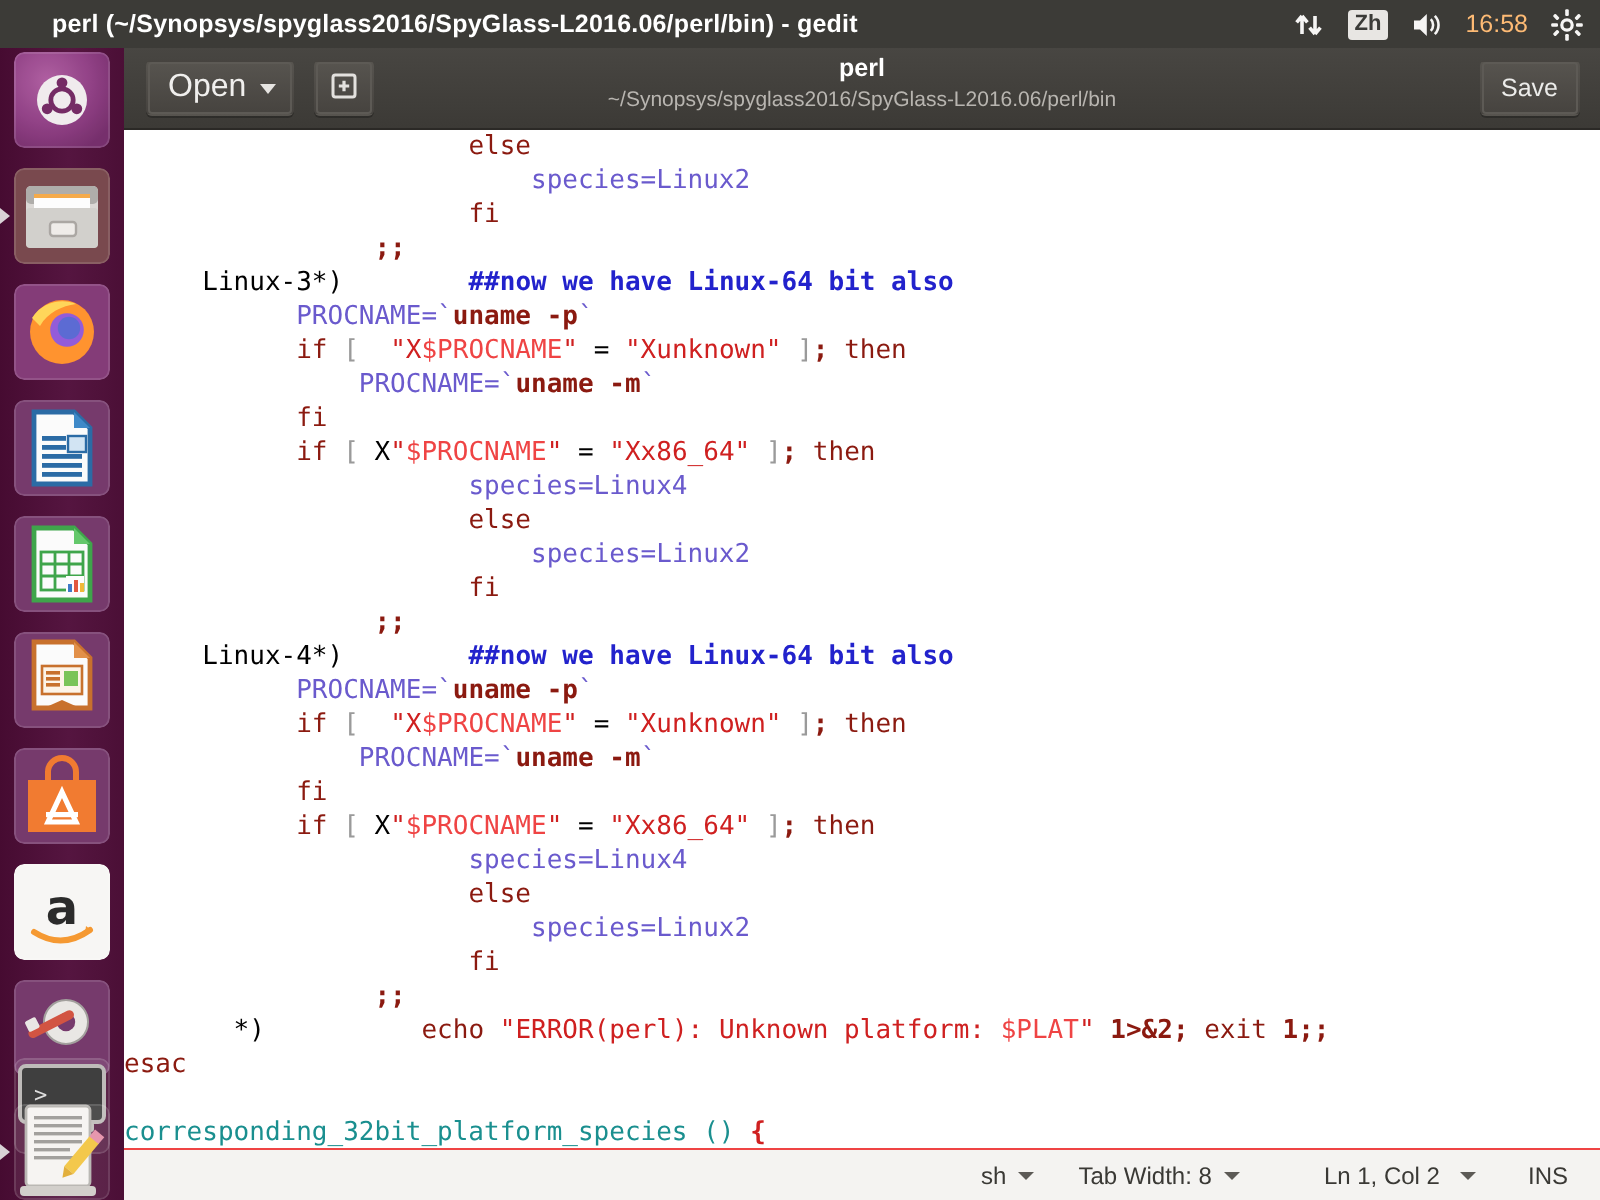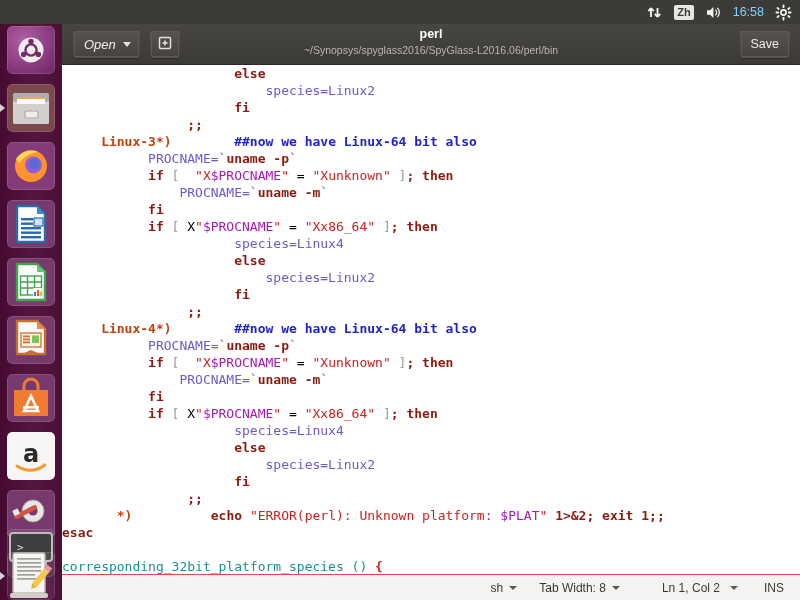--- a/index.html
+++ b/index.html
@@ -22,21 +22,21 @@
     font-size: 12.5px; font-weight: bold; color: #ffffff;
     margin-left: 26px; white-space: nowrap; letter-spacing: .1px;
   }
   #tray { margin-left: auto; display: flex; align-items: center; gap: 11px; margin-right: 8px; justify-content: center; }
   .tray-item { display: flex; align-items: center; justify-content: center; color: #f6f5f4; }
   .tray-ico { width: 17px; height: 17px; display:block; }
   #tray-lang {
     background: #e8e6e3; color: #3b3b38; font-size: 11px; font-weight: bold;
     border-radius: 2px; padding: 0px 3px; line-height: 15px; height: 15px;
   }
-  #tray-clock { font-size: 12.5px; color: #7dd3fc; }
+  #tray-clock { font-size: 12.5px; color: #fdba74; }
 
   
   #launcher {
     position: absolute; left: 0; top: 24px; width: 62px; height: 576px;
     background: linear-gradient(to right, #460b31 0%, #551540 55%, #4b0f36 100%);
     background-color: #4f1239;
   }
   .launch-item {
     position: absolute; left: 7px; width: 48px; height: 48px;
     border-radius: 5px; overflow: hidden;
@@ -66,21 +66,21 @@
     display: flex; align-items: center;
   }
   .hb-btn {
     background: linear-gradient(to bottom,#57544f,#46433f);
     border: 1px solid #29272400; box-shadow: inset 0 0 0 1px #5d5a55, 0 1px 0 rgba(0,0,0,.25);
     border-radius: 3px; color: #ececea; font-size: 12.5px;
     display: flex; align-items: center; justify-content: center;
     cursor: pointer;
   }
   #open-button { margin-left: 11px; height: 26px; padding: 0 8px 0 10px; gap: 7px; }
-  #open-label { font-size: 13px; color: #f0efed; font-style: italic; }
+  #open-label { font-size: 16px; color: #f0efed; }
   .caret-down {
     width: 0; height: 0;
     border-left: 4.5px solid transparent; border-right: 4.5px solid transparent;
     border-top: 5px solid #e6e4e1;
   }
   #newdoc-button { margin-left: 10px; width: 28px; height: 26px; }
 
   #hb-titles {
     position: absolute; left: 0; right: 0; top: 2px;
     display: flex; flex-direction: column; align-items: center; pointer-events: none;
@@ -96,26 +96,26 @@
     background: #ffffff; overflow: hidden;
   }
   #code {
     position: absolute; left: 0px; top: 0px;
     font-family: "DejaVu Sans Mono", monospace;
     font-size: 13px; line-height: 17px;
     white-space: pre;
     color: #000000;
   }
   .ln { height: 17px; }
-  .kw   { color: #8b1a10; font-weight: bold; }   
+  .kw   { color: #8b1a10; font-weight: normal; }   
   .var  { color: #6a5acd; }                       
   .str  { color: #cf2020; }                       
-  .dollar { color: #a21caf; }                     
+  .dollar { color: #ef4444; }                     
   .cmt  { color: #2222cc; font-weight: bold; }    
-  .pat  { color: #c2410c; font-weight: bold; }    
+  .pat  { color: #000000; font-weight: normal; }    
   .punc { color: #9a9a9a; }                       
   .semi { color: #8b1a10; font-weight: bold; }    
   .cmd  { color: #8b1a10; font-weight: bold; }    
   .bq   { color: #6a5acd; }                       
   .fn   { color: #1a8f8f; }                       
   .brace{ color: #cf2020; font-weight: bold; }
   .num  { color: #8b1a10; font-weight: bold; }
   .plain{ color: #000000; }
 
   
@@ -136,20 +136,21 @@
   #sb-pos { margin-right: 10px; }
   #sb-pos-caret { margin-right: 26px; }
   #sb-ins { margin-right: 16px; font-weight: normal; }
 </style>
 </head>
 <body>
 
 <div id="root">
 
   <div id="top-panel">
+    <div id="panel-title">perl (~/Synopsys/spyglass2016/SpyGlass-L2016.06/perl/bin) - gedit</div>
     <div id="tray">
 
       <div class="tray-item">
         <svg class="tray-ico" viewBox="0 0 17 17">
           <path d="M5 13 L5 5 M5 4 L2.3 7.2 M5 4 L7.7 7.2" stroke="#f6f5f4" stroke-width="1.8" fill="none" stroke-linecap="butt"></path>
           <path d="M11.5 4 L11.5 12 M11.5 13 L8.8 9.8 M11.5 13 L14.2 9.8" stroke="#f6f5f4" stroke-width="1.8" fill="none"></path>
         </svg>
       </div>
 
       <div class="tray-item" id="tray-lang">Zh</div>

